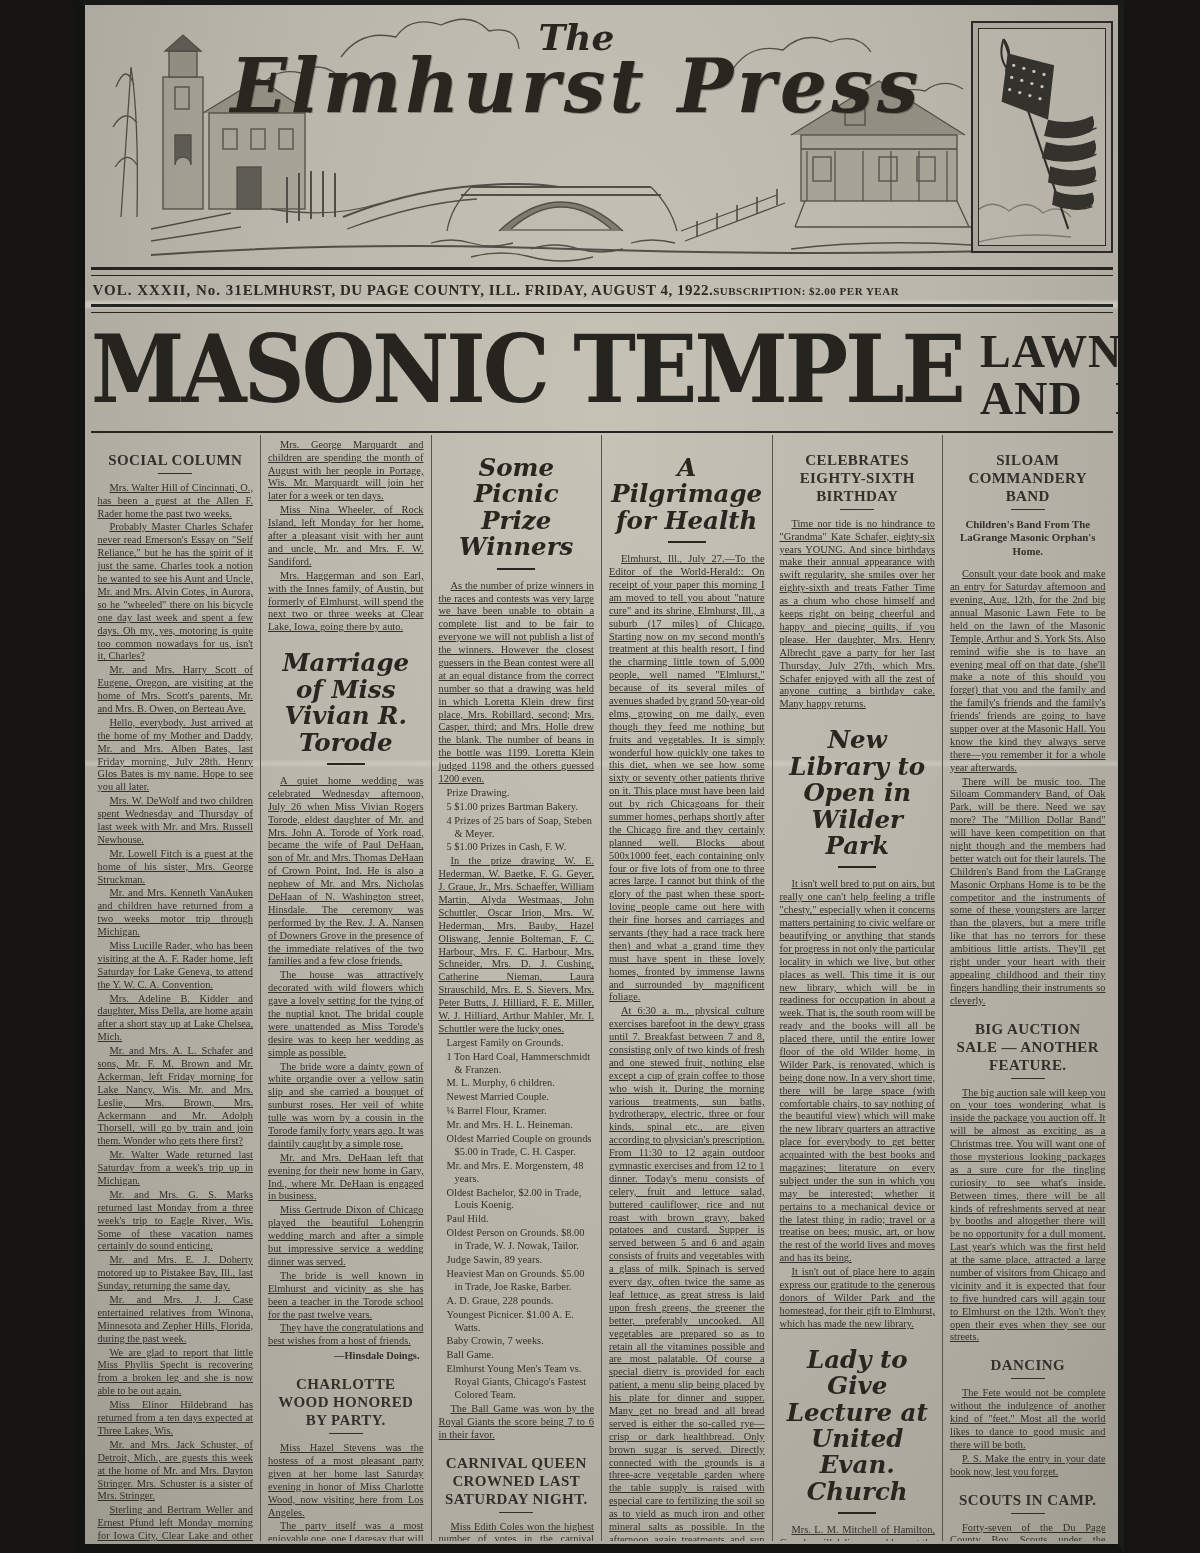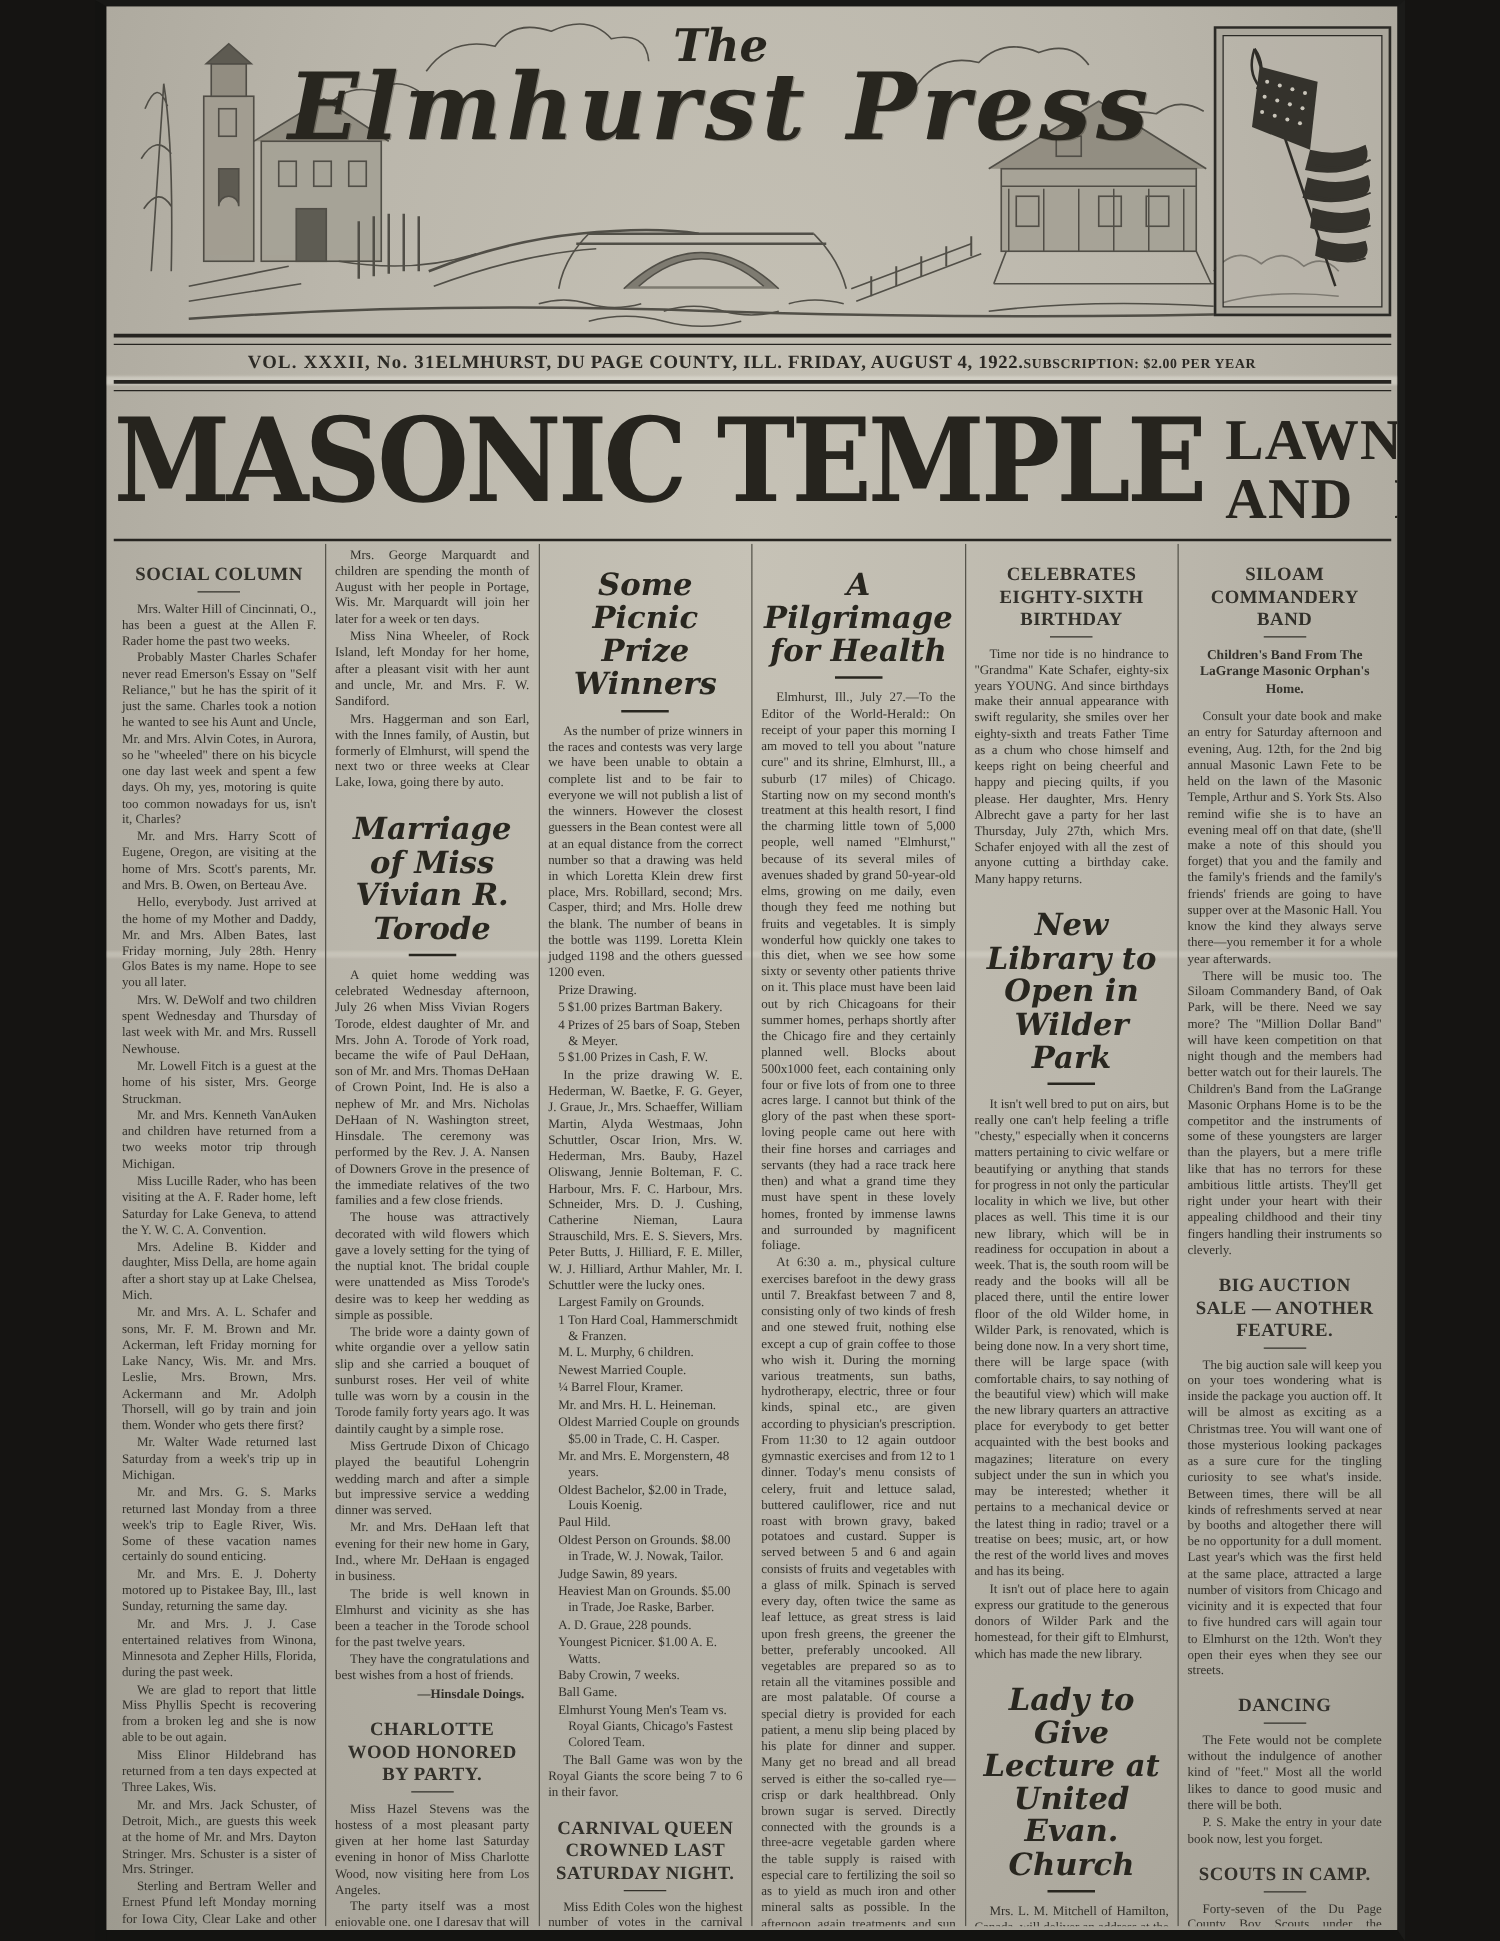--- a/index.html
+++ b/index.html
@@ -19,39 +19,39 @@
   .mast-the{font-family:"DejaVu Serif", serif;font-size:36px;font-weight:bold;font-style:italic;line-height:1;}
   .mast-name{font-family:"DejaVu Serif", serif;font-size:74px;font-weight:bold;font-style:italic;
     letter-spacing:4px;line-height:.95;margin-top:-4px;text-shadow:1px 1px 0 rgba(40,38,30,.35);}
   .flagbox{position:absolute;right:0;top:4px;width:138px;height:228px;border:2px solid #2b2a26;
     box-shadow:inset 0 0 0 5px rgba(185,181,170,.9), inset 0 0 0 6px #2b2a26;background:rgba(190,186,175,.4);}
   .flagbox svg{position:absolute;inset:8px;width:calc(100% - 16px);height:calc(100% - 16px);}
 
   
   .rule-double{height:5px;border-top:3px solid #262420;border-bottom:1px solid #262420;margin:2px 0;}
   .rule-thin{border-top:2px solid #262420;margin:2px 0;}
-  .dateline{display:flex;align-items:baseline;justify-content:center;padding:4px 2px 3px;font-weight:bold;}
+  .dateline{display:flex;align-items:baseline;justify-content:flex-start;padding:4px 2px 3px;font-weight:bold;}
   .dateline .vol{font-size:15px;letter-spacing:1px;}
   .dateline .place{font-size:15px;letter-spacing:.5px;}
   .dateline .subs{font-size:11px;letter-spacing:.5px;}
 
   
   .banner{display:flex;align-items:flex-start;padding:10px 0 6px;}
   .banner-main{font-family:"DejaVu Serif", serif;font-weight:bold;font-size:86px;line-height:.95;
     letter-spacing:-3px;transform:scale(.98,1.08);transform-origin:left top;color:#26241e;white-space:nowrap;}
   .banner-side{margin-left:auto;padding-top:4px;font-family:"Liberation Serif", serif;font-weight:bold;
     font-size:46px;line-height:1.02;color:#26241e;text-align:left;}
   .banner-side div{white-space:nowrap;word-spacing:20px;letter-spacing:1px;}
 
   
   .columns{display:flex;height:1106px;overflow:hidden;margin-top:2px;}
   .col{flex:1 1 0;min-width:0;padding:4px 7px 0;font-size:10.4px;line-height:1.24;color:#32302a;}
   .col + .col{border-left:1px solid #56544b;}
   .blk{margin:0;}
-  .t-p{text-align:justify;text-indent:12px;margin-bottom:1px;}
+  .t-p{text-align:justify;text-indent:12px;margin-bottom:1px;text-decoration:underline;}
   .t-li{text-align:left;padding-left:16px;text-indent:-8px;margin-bottom:1px;}
   .t-sig{text-align:right;font-weight:bold;margin:2px 4px 8px 0;}
   .t-h2{font-weight:bold;text-align:center;font-size:15px;letter-spacing:.4px;margin:12px 4px 8px;line-height:1.2;}
   .t-h2::after{content:"";display:block;width:34px;border-bottom:1px solid #32302a;margin:4px auto 0;}
   .t-sub{font-weight:bold;text-align:center;font-size:10.8px;margin:2px 2px 10px;line-height:1.25;}
   .t-h1{font-family:"DejaVu Serif", serif;font-weight:bold;font-style:italic;font-size:24.5px;
     line-height:1.08;text-align:center;color:#28261f;margin:16px 0 10px;}
   .t-h1::after{content:"";display:block;width:38px;border-bottom:2px solid #28261f;margin:7px auto 0;}
 </style>
 </head>
@@ -200,22 +200,22 @@
           <div class="blk t-p">Sterling and Bertram Weller and Ernest Pfund left Monday morning for Iowa City, Clear Lake and other points in Iowa, going by auto, and enjoying the sights along the way. The trip will last ten days.</div>
         </section>
       <section class="col">
           <div class="blk t-p">Mrs. George Marquardt and children are spending the month of August with her people in Portage, Wis. Mr. Marquardt will join her later for a week or ten days.</div>
           <div class="blk t-p">Miss Nina Wheeler, of Rock Island, left Monday for her home, after a pleasant visit with her aunt and uncle, Mr. and Mrs. F. W. Sandiford.</div>
           <div class="blk t-p">Mrs. Haggerman and son Earl, with the Innes family, of Austin, but formerly of Elmhurst, will spend the next two or three weeks at Clear Lake, Iowa, going there by auto.</div>
           <div class="blk t-h1">Marriage of Miss Vivian R. Torode</div>
           <div class="blk t-p">A quiet home wedding was celebrated Wednesday afternoon, July 26 when Miss Vivian Rogers Torode, eldest daughter of Mr. and Mrs. John A. Torode of York road, became the wife of Paul DeHaan, son of Mr. and Mrs. Thomas DeHaan of Crown Point, Ind. He is also a nephew of Mr. and Mrs. Nicholas DeHaan of N. Washington street, Hinsdale. The ceremony was performed by the Rev. J. A. Nansen of Downers Grove in the presence of the immediate relatives of the two families and a few close friends.</div>
           <div class="blk t-p">The house was attractively decorated with wild flowers which gave a lovely setting for the tying of the nuptial knot. The bridal couple were unattended as Miss Torode's desire was to keep her wedding as simple as possible.</div>
           <div class="blk t-p">The bride wore a dainty gown of white organdie over a yellow satin slip and she carried a bouquet of sunburst roses. Her veil of white tulle was worn by a cousin in the Torode family forty years ago. It was daintily caught by a simple rose.</div>
+          <div class="blk t-p">Mr. and Mrs. DeHaan left that evening for their new home in Gary, Ind., where Mr. DeHaan is engaged in business.</div>
           <div class="blk t-p">Miss Gertrude Dixon of Chicago played the beautiful Lohengrin wedding march and after a simple but impressive service a wedding dinner was served.</div>
-          <div class="blk t-p">Mr. and Mrs. DeHaan left that evening for their new home in Gary, Ind., where Mr. DeHaan is engaged in business.</div>
           <div class="blk t-p">The bride is well known in Elmhurst and vicinity as she has been a teacher in the Torode school for the past twelve years.</div>
           <div class="blk t-p">They have the congratulations and best wishes from a host of friends.</div>
           <div class="blk t-sig">—Hinsdale Doings.</div>
           <div class="blk t-h2">CHARLOTTE WOOD HONORED BY PARTY.</div>
           <div class="blk t-p">Miss Hazel Stevens was the hostess of a most pleasant party given at her home last Saturday evening in honor of Miss Charlotte Wood, now visiting here from Los Angeles.</div>
           <div class="blk t-p">The party itself was a most enjoyable one, one I daresay that will long be remembered by all fortunate enough to be present.</div>
         </section>
       <section class="col">
           <div class="blk t-h1">Some Picnic Prize Winners</div>
           <div class="blk t-p">As the number of prize winners in the races and contests was very large we have been unable to obtain a complete list and to be fair to everyone we will not publish a list of the winners. However the closest guessers in the Bean contest were all at an equal distance from the correct number so that a drawing was held in which Loretta Klein drew first place, Mrs. Robillard, second; Mrs. Casper, third; and Mrs. Holle drew the blank. The number of beans in the bottle was 1199. Loretta Klein judged 1198 and the others guessed 1200 even.</div>

